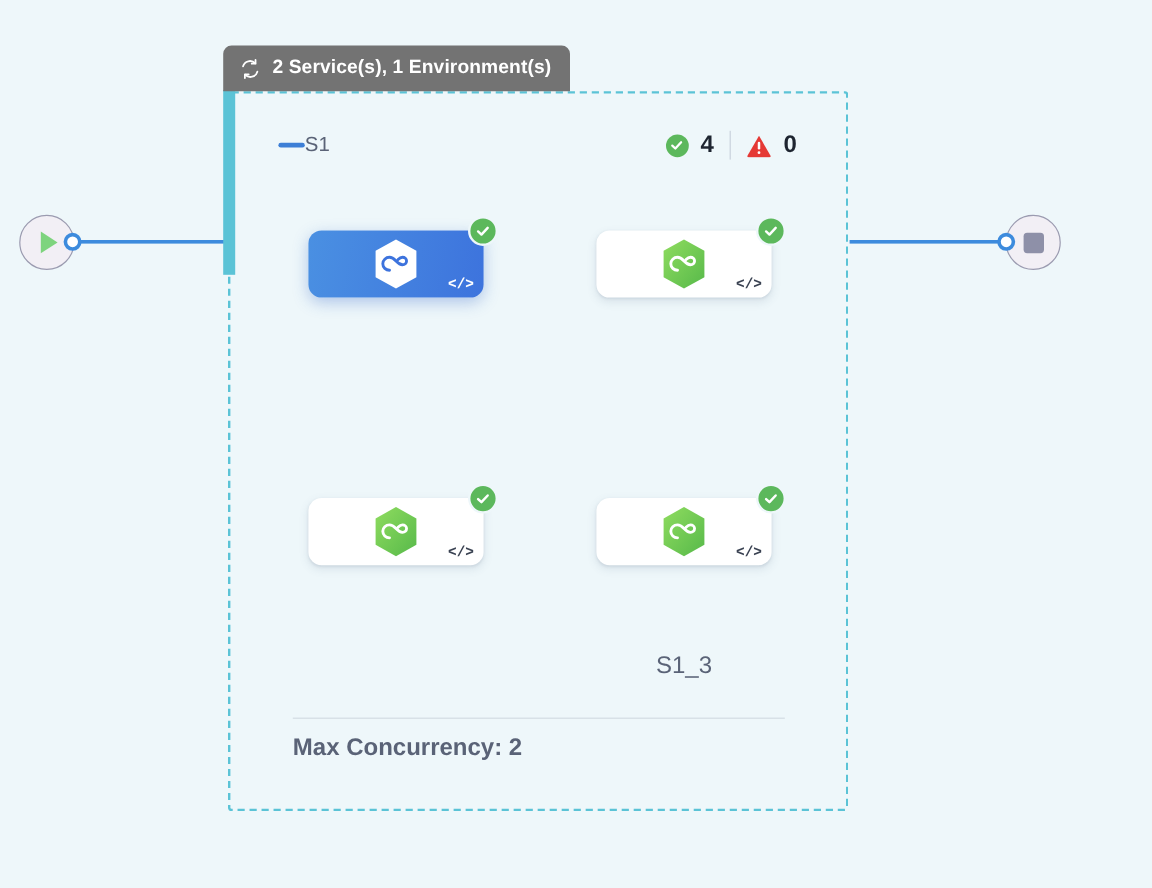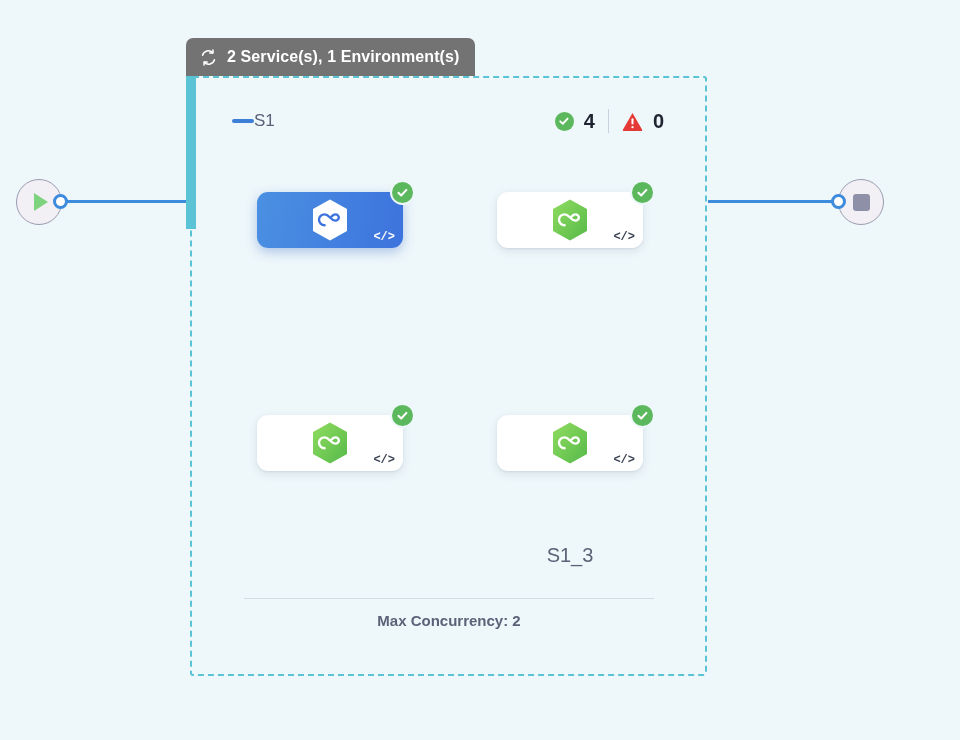--- a/index.html
+++ b/index.html
@@ -89,22 +89,22 @@
   .node-card.selected .code-mark{color:#ffffff;}
   .ok-badge{position:absolute;right:-12px;top:-12px;width:25px;height:25px;
             border-radius:50%;background:#5cb85c;border:2px solid #eef7fa;
             box-sizing:border-box;display:flex;align-items:center;justify-content:center;}
   .node-label{position:absolute;width:200px;text-align:center;
               font-size:20px;color:#5a6377;}
 
   
   .footer-divider{position:absolute;left:244px;top:598px;width:410px;height:1px;
                   background:#d3dbe3;}
-  .footer-text{position:absolute;left:244px;top:612px;width:410px;text-align:center;
-               font-size:15px;font-weight:700;color:#5a6377;}
+  .footer-text{position:absolute;left:244px;top:612px;width:410px;text-align:left;
+               font-size:20px;font-weight:700;color:#5a6377;}
 </style>
 </head>
 <body>
 
 <div class="canvas">
 
   <div class="edge edge-left"></div>
   <div class="edge edge-right"></div>
 
   <div class="terminal node-start">

